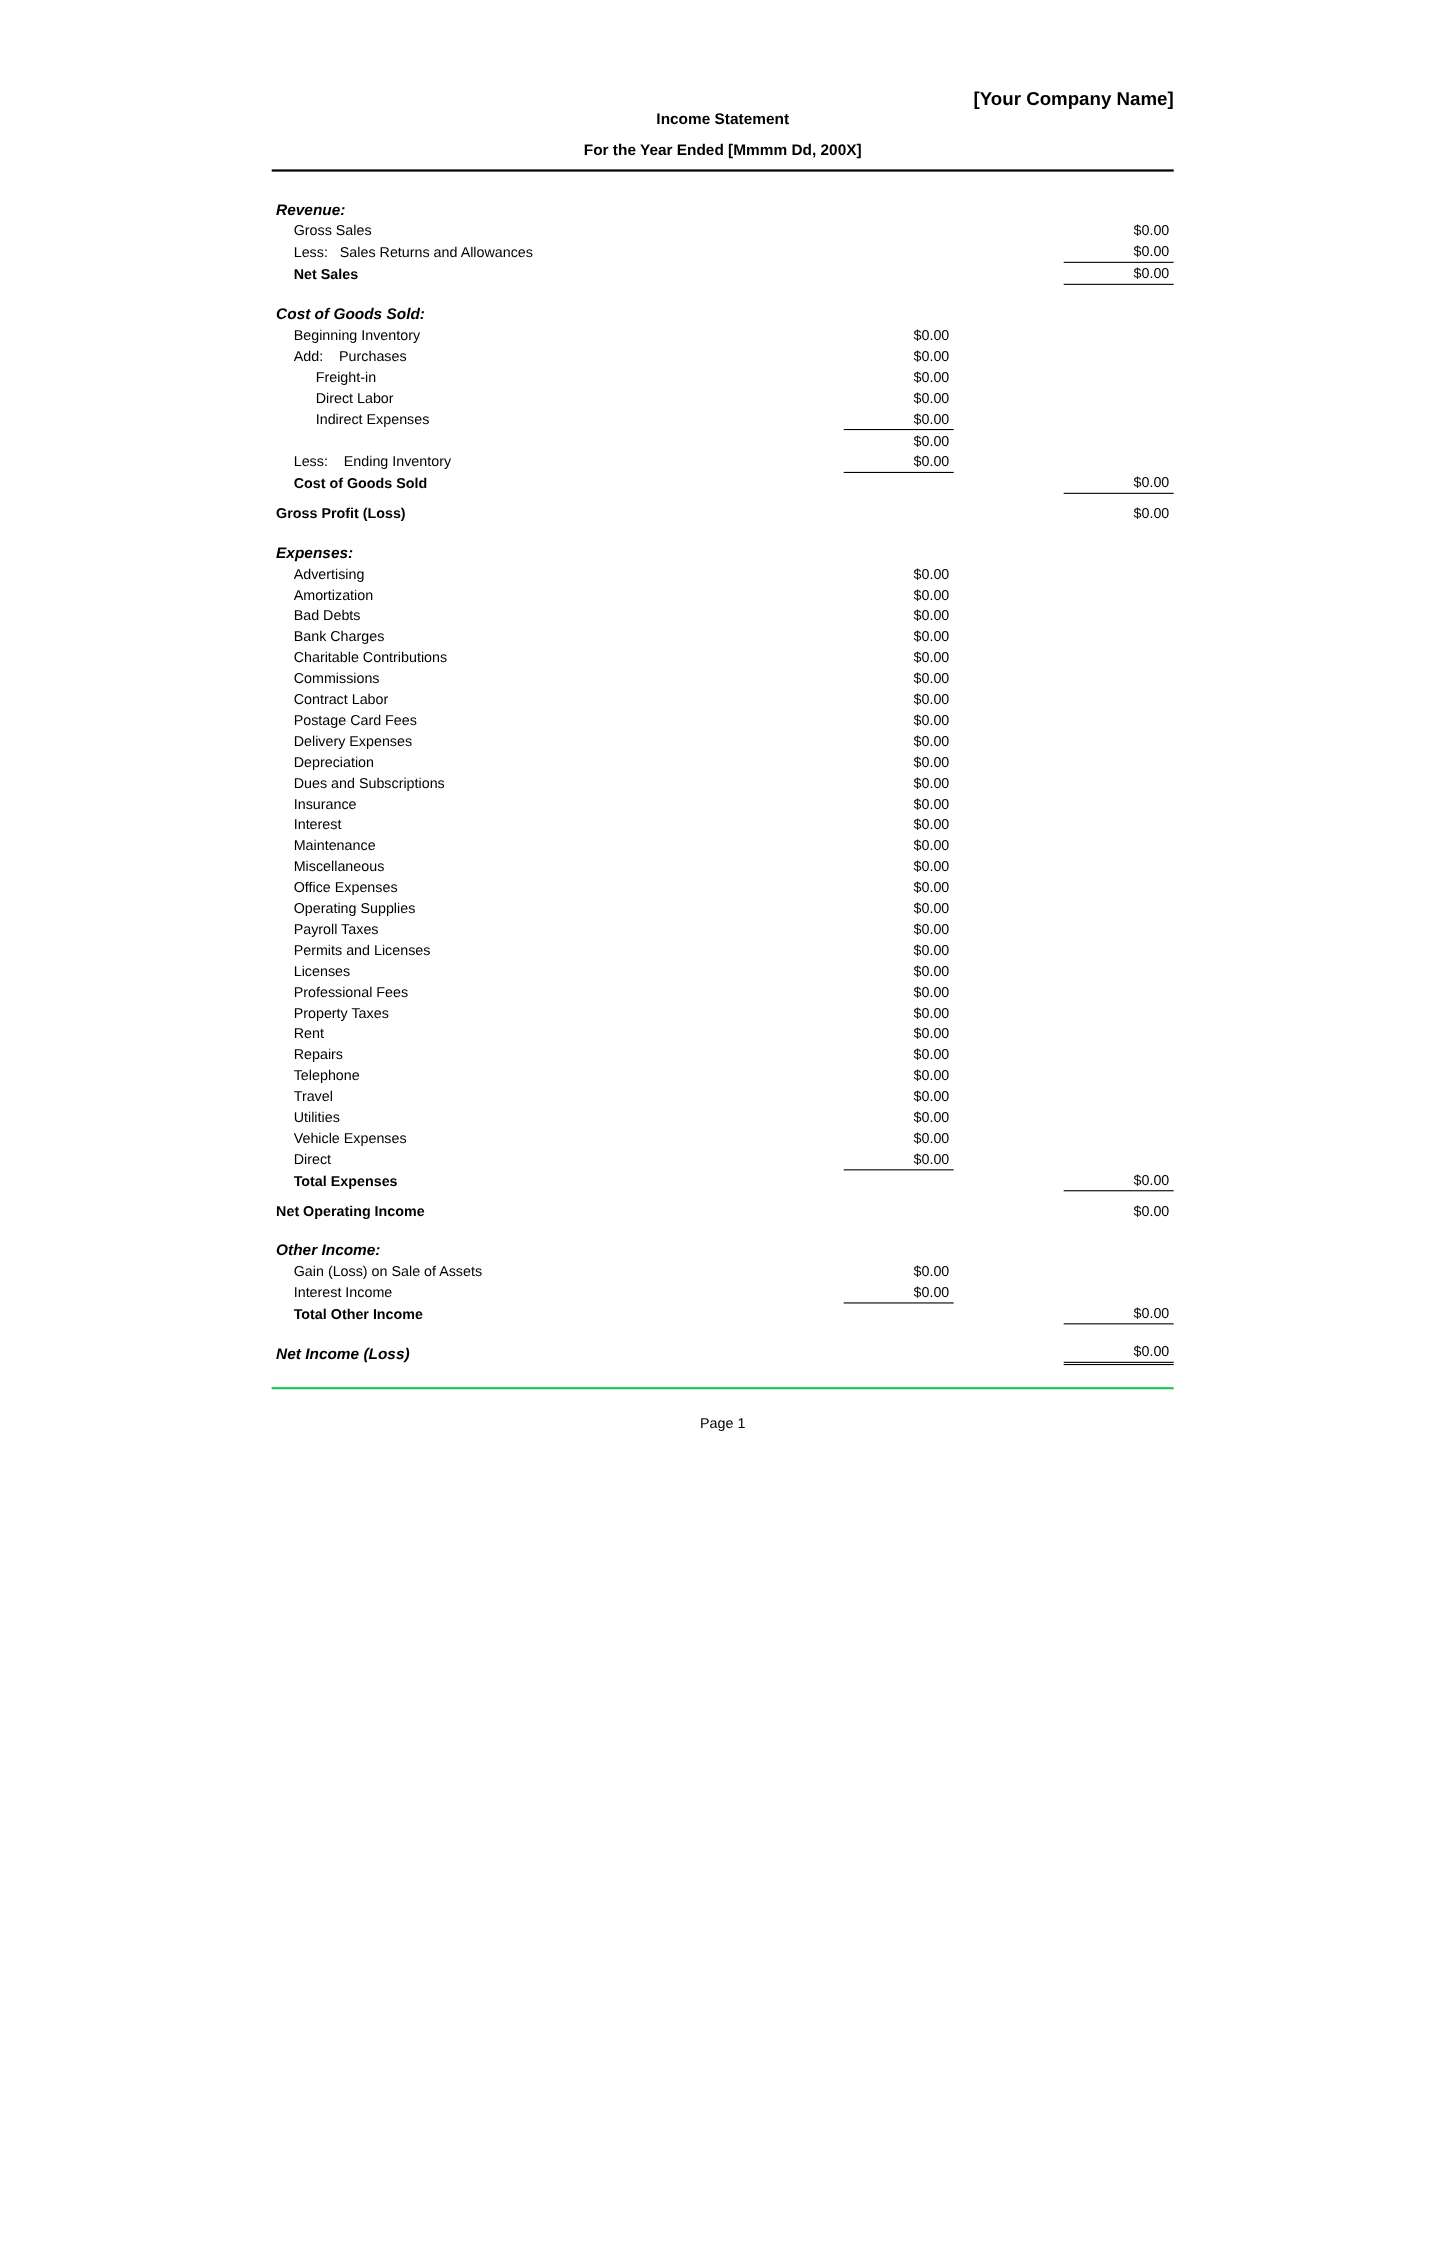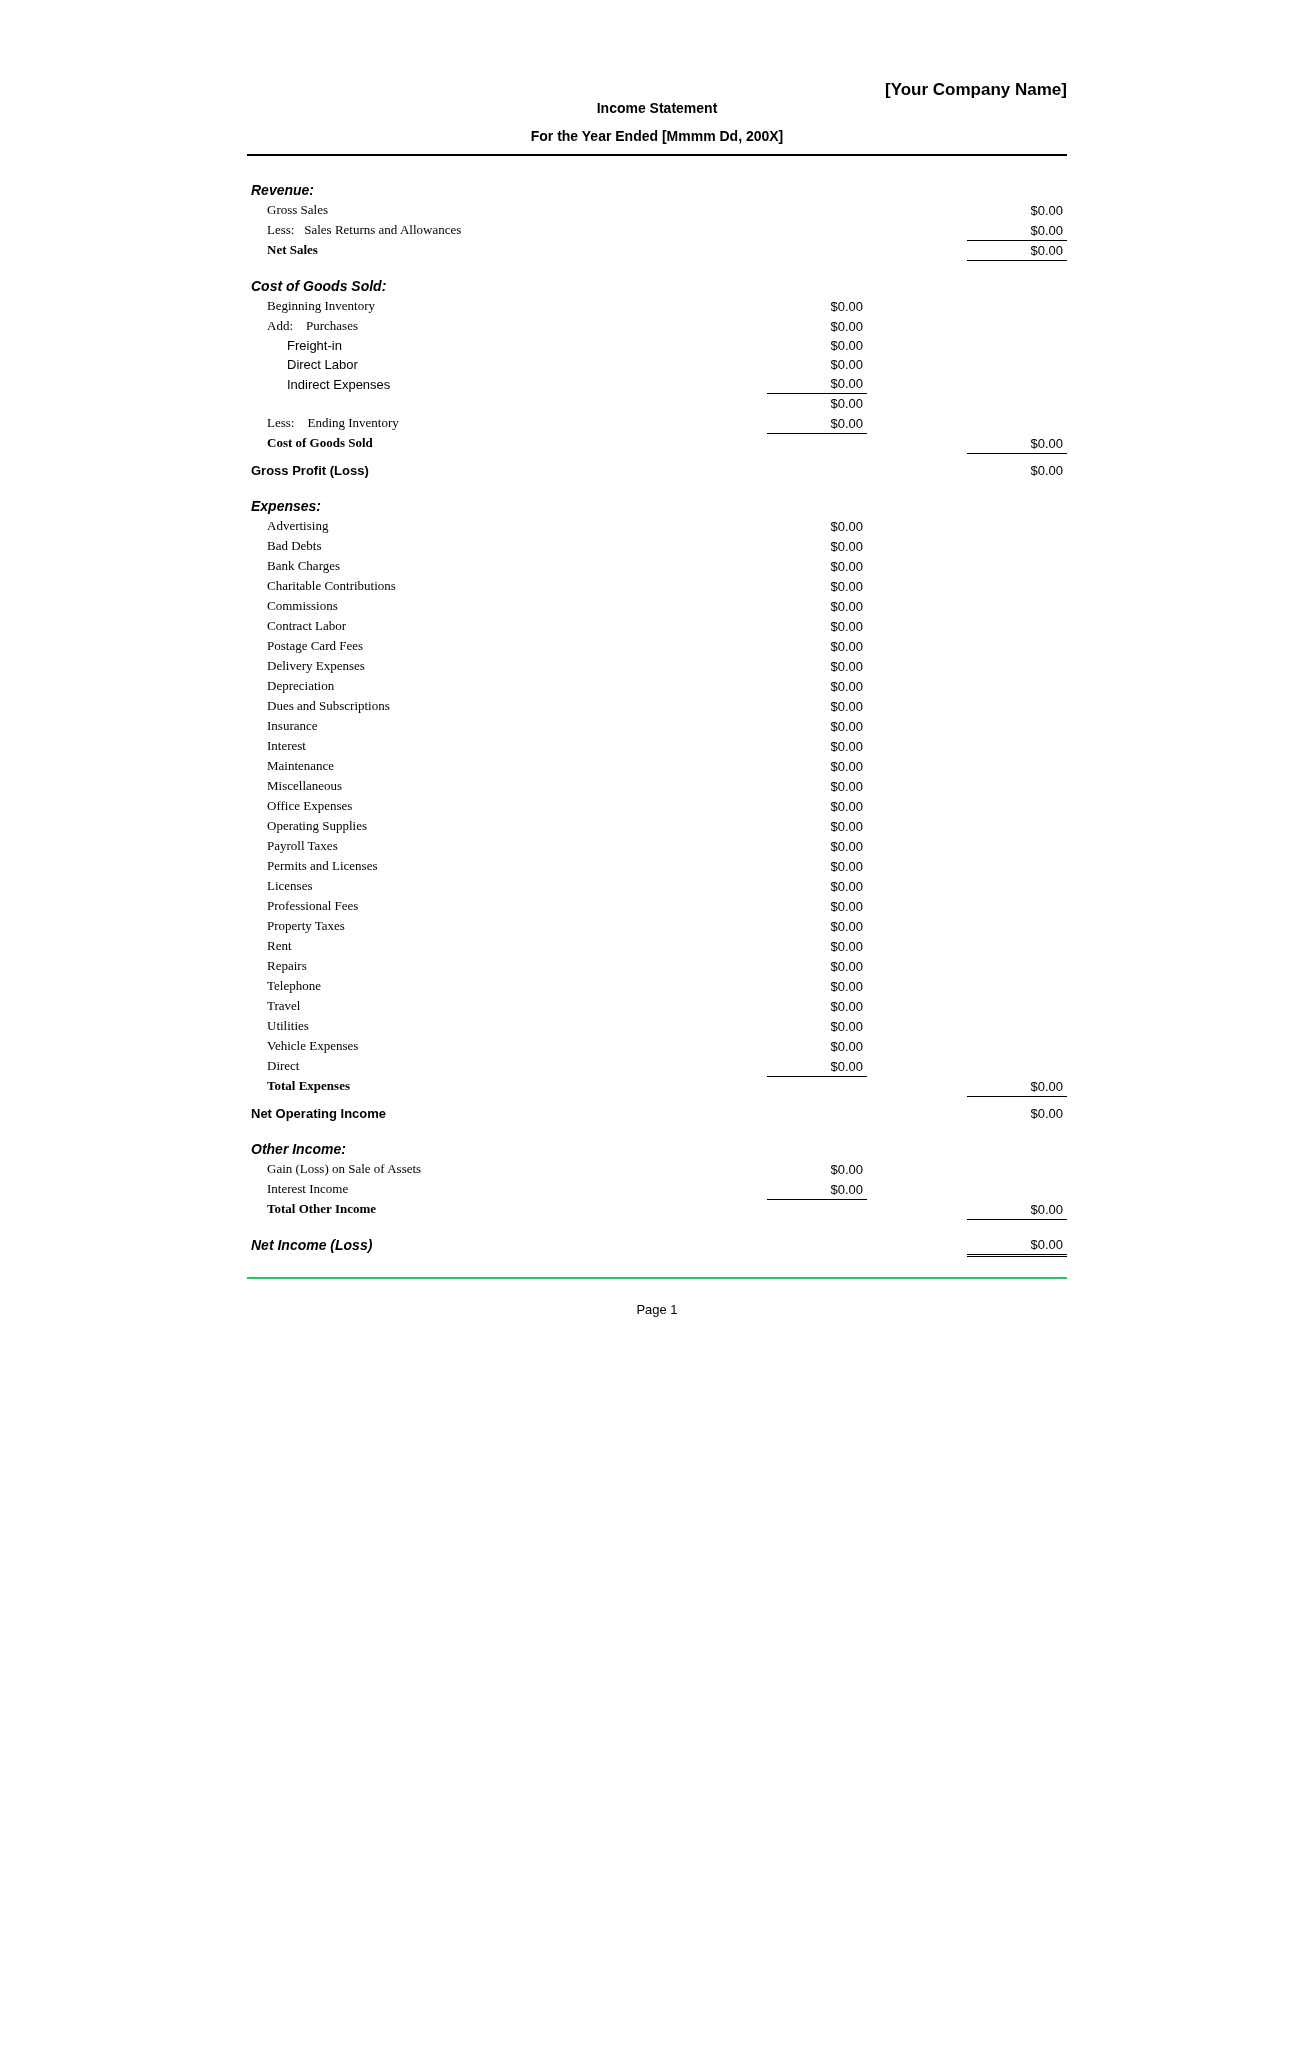--- a/index.html
+++ b/index.html
@@ -69,21 +69,20 @@
       font-size: 14px;
       padding-top: 10px;
     }
 
     .bold {
       font-weight: bold;
     }
 
     .indent1 {
       padding-left: 20px;
-      font-family: Liberation Serif, serif;
     }
 
     .indent2 {
       padding-left: 40px;
     }
 
     .amount-col {
       text-align: right;
       width: 100px;
     }
@@ -305,20 +304,27 @@
     </tbody>
       <tbody id="expenses-rows">
         <tr>
           <td class="indent1">Advertising</td>
           <td></td>
           <td style="text-align: right; width: 100px;">$0.00</td>
           <td></td>
           <td style="width: 100px;"></td>
         </tr>
         <tr>
+          <td class="indent1">Amortization</td>
+          <td></td>
+          <td style="text-align: right; width: 100px;">$0.00</td>
+          <td></td>
+          <td style="width: 100px;"></td>
+        </tr>
+        <tr>
           <td class="indent1">Bad Debts</td>
           <td></td>
           <td style="text-align: right; width: 100px;">$0.00</td>
           <td></td>
           <td style="width: 100px;"></td>
         </tr>
         <tr>
           <td class="indent1">Bank Charges</td>
           <td></td>
           <td style="text-align: right; width: 100px;">$0.00</td>

